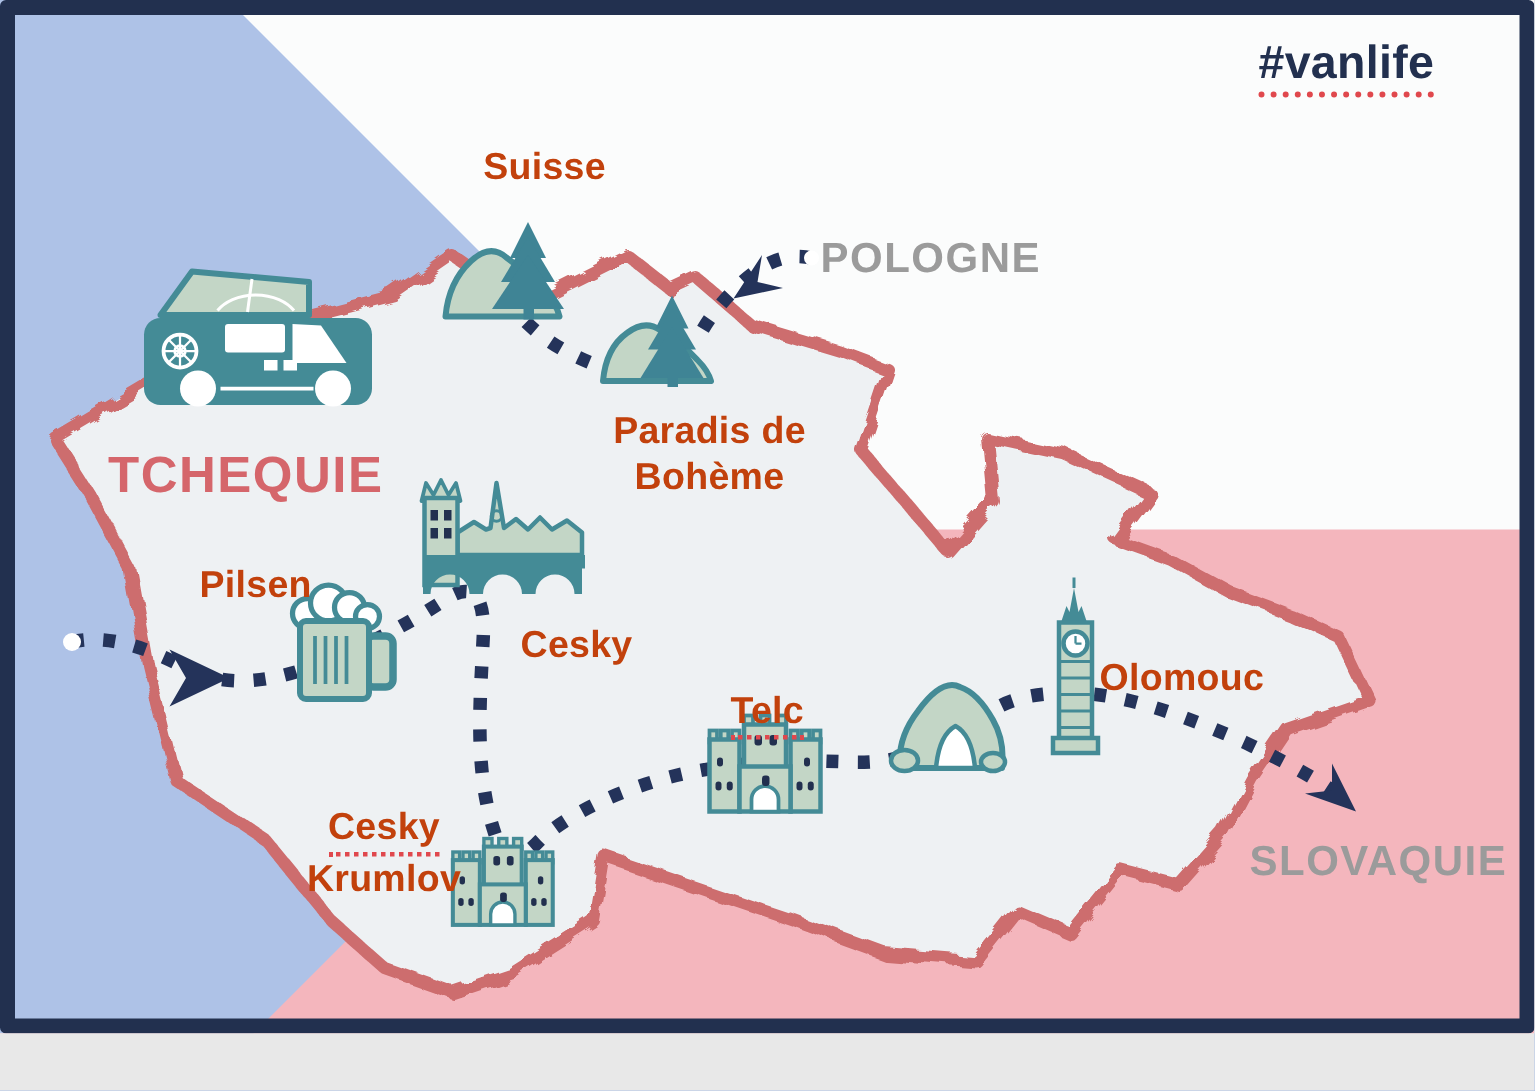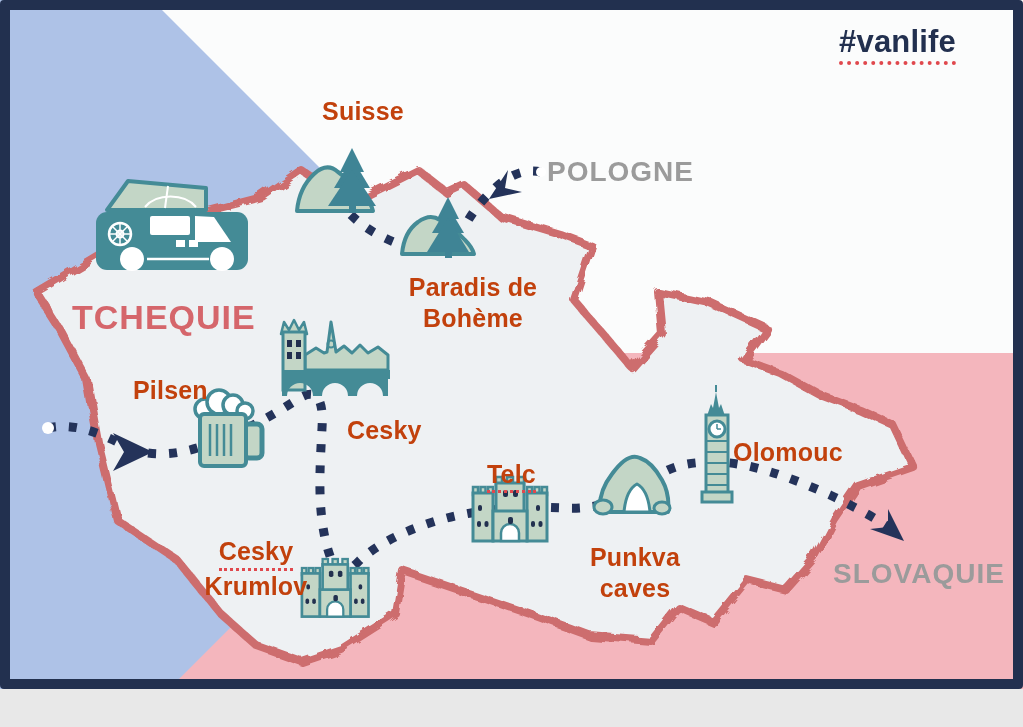--- a/index.html
+++ b/index.html
@@ -217,23 +217,19 @@
 
   <div class="lbl teal two-line center" style="left:181px;top:518px;width:150px;">
     <span class="u-red">Cesky</span><br>
     <span>Krumlov</span>
   </div>
 
   <div class="lbl teal stop" style="left:487px;top:442px;text-decoration:underline;">
     <span class="u-red">Telc</span>
   </div>
 
-  <div class="lbl teal two-line center" style="left:574px;top:524px;width:122px;">
-    <span>Punkva</span><br>
-    <span>caves</span>
-  </div>
 
   <div class="lbl gray neighbor" style="left:833px;top:558px;">SLOVAQUIE</div>
 
   <div class="lbl teal stop" style="left:733px;top:420px;">Olomouc</div>
 
   <div class="frame"></div>
 </div>
 
 </body></html>

